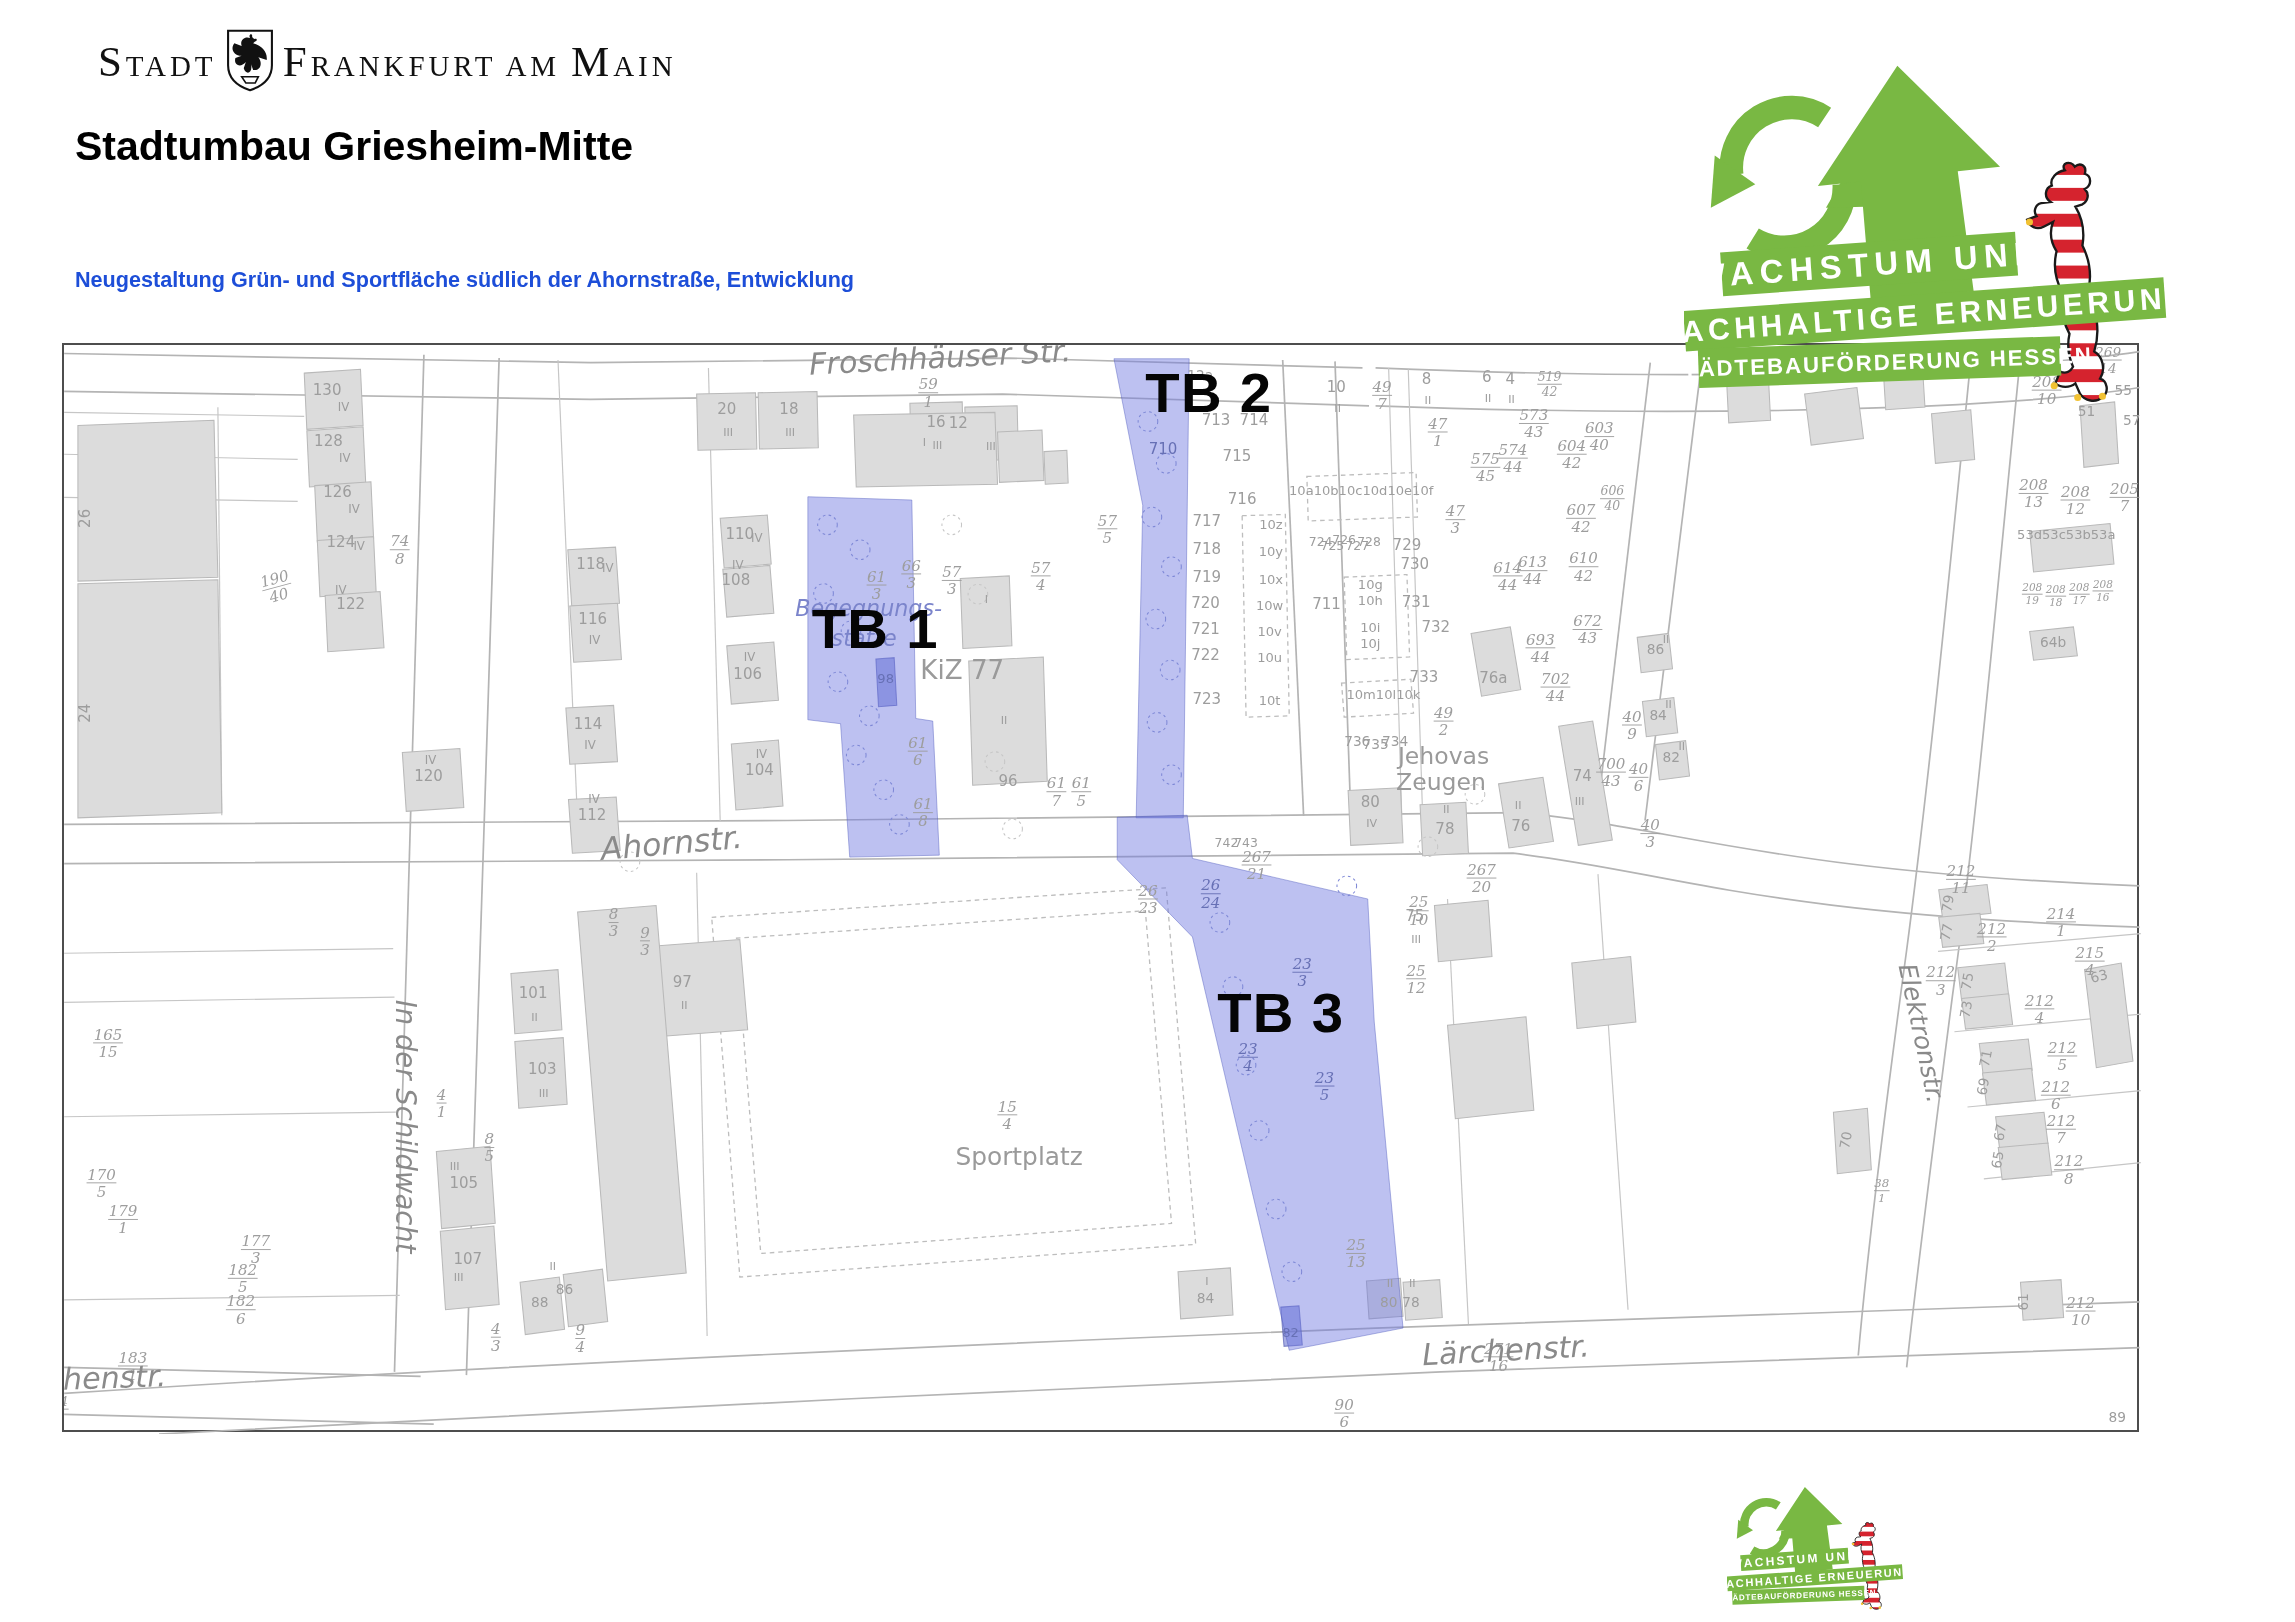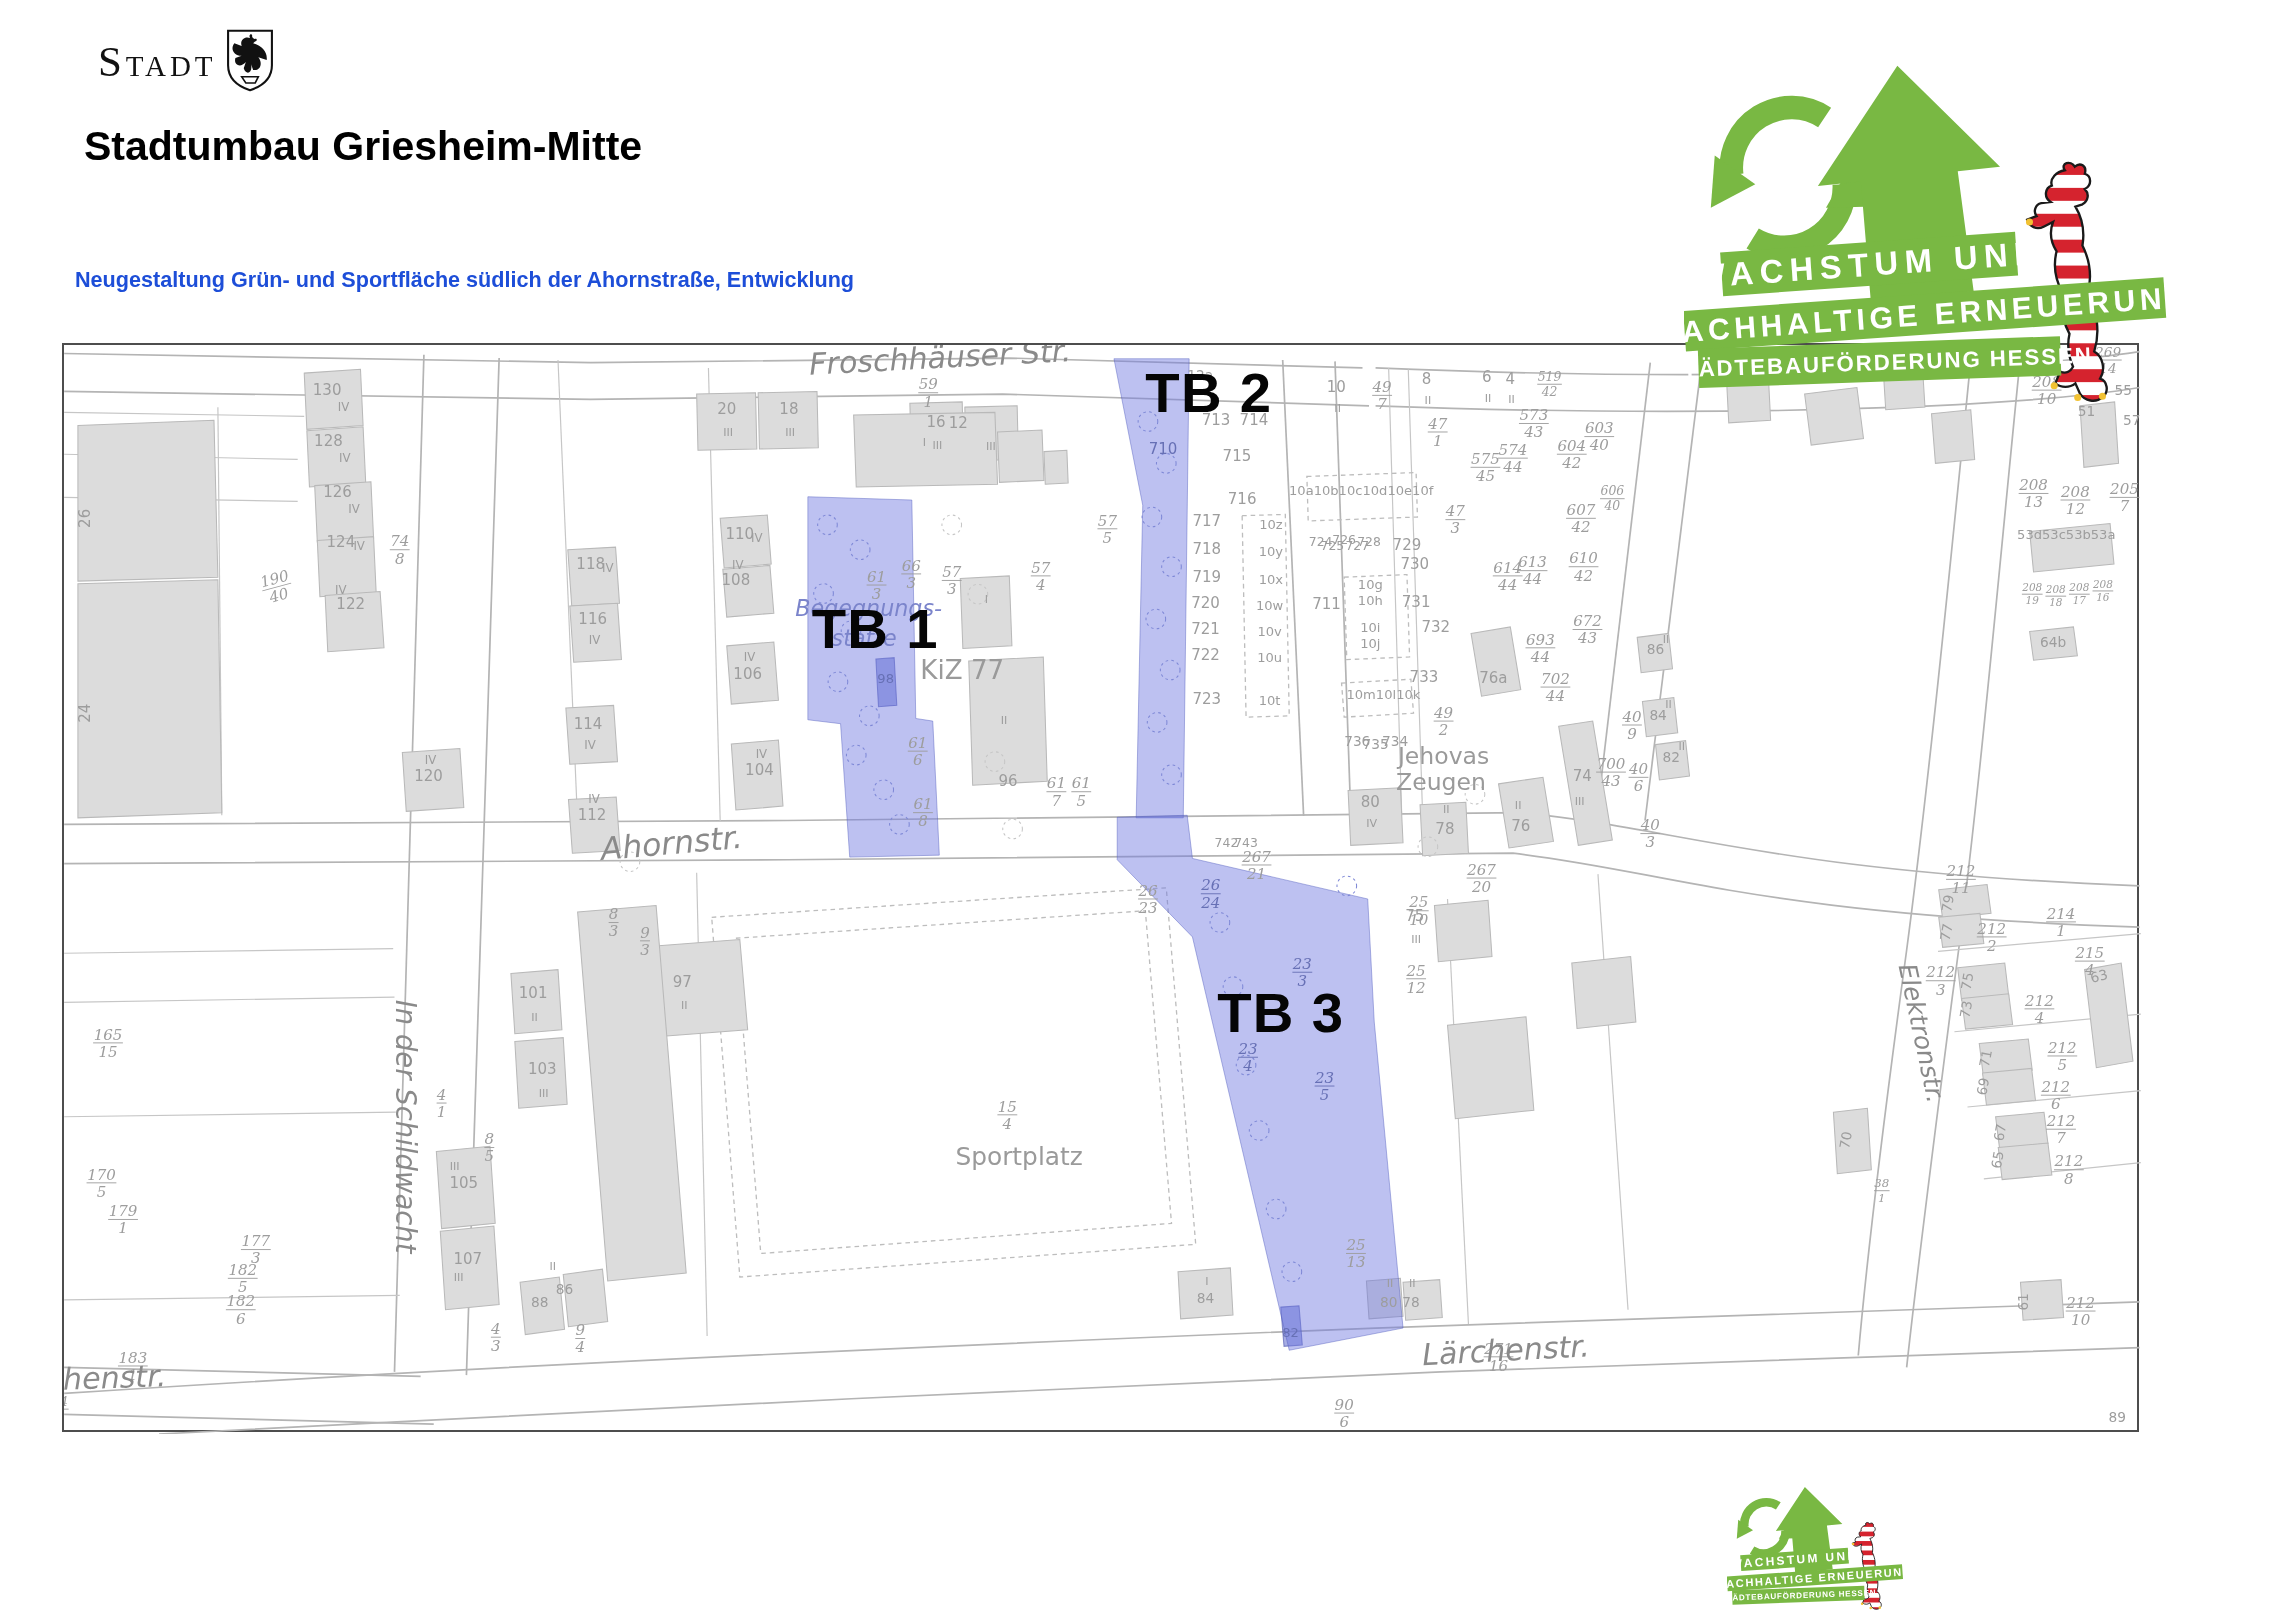--- a/index.html
+++ b/index.html
@@ -2,21 +2,21 @@
 <html style="font-size:10.5px"><head>
 <meta charset="utf-8">
 <style>
   html,body{margin:0;padding:0;background:#fff;}
   #page{position:relative;width:2193px;height:1622px;background:#fff;overflow:hidden;
         font-family:"Liberation Sans",sans-serif;}
   
   #citylogo{position:absolute;left:98px;top:27.5px;display:flex;align-items:center;gap:9.2px;color:#111;}
   #citylogo .w{font-family:"Liberation Serif",serif;font-weight:400;letter-spacing:3.9px;font-size:29px;}
   #citylogo .w .big{font-size:43px;}
-  #title1{position:absolute;left:75px;top:123px;font-size:41px;font-weight:700;color:#000;margin-left:9px;}
+  #title1{position:absolute;left:75px;top:123px;font-size:41px;font-weight:700;color:#000;}
   #title2{position:absolute;left:75px;top:169px;font-size:61px;font-weight:700;color:#000;}
   #sub1{position:absolute;left:75px;top:267px;font-size:21.6px;font-weight:700;color:#1d4ed8;}
   #sub2{position:absolute;left:75px;top:296px;font-size:21.6px;font-weight:700;color:#000;}
   
   #map{position:absolute;left:62px;top:343px;width:2077px;height:1089px;background:#ffffff;
        border:2.6px solid #4d4d4d;box-sizing:border-box;}
   #map svg{position:absolute;left:0;top:0;}
   
   #stamp{position:absolute;left:1684px;top:52px;width:484px;height:373px;}
   
@@ -31,20 +31,21 @@
 
   <div id="citylogo">
     <span class="w"><span class="big">S</span>TADT</span>
     <span>
       <svg width="48" height="65" viewBox="0 0 92 122">
         <path d="M4,4 H88 V70 Q88,104 46,118 Q4,104 4,70 Z" fill="#fff" stroke="#111" stroke-width="4"></path>
         <path d="M46,18 C42,10 52,8 50,16 L54,20 C60,17 61,24 55,25 L52,28 C68,32 80,44 78,60 L62,55 C72,68 64,82 52,79 L48,68 C52,86 38,90 34,76 L38,64 C28,76 14,70 18,56 L30,52 C14,52 8,38 16,28 L30,33 C26,22 36,14 46,18 Z" fill="#111"></path>
         <path d="M30,92 L62,92 L56,104 L38,104 Z" fill="none" stroke="#111" stroke-width="3"></path>
       </svg>
     </span>
+    <span class="w"><span class="big">F</span>RANKFURT <span>AM</span> <span class="big">M</span>AIN</span>
   </div>
   <div id="title1">Stadtumbau Griesheim-Mitte</div>
   <div id="sub1">Neugestaltung Grün- und Sportfläche südlich der Ahornstraße, Entwicklung</div>
 
   <div id="map">
       <svg viewBox="95 525 3175 1665" width="2077" height="1089">
         <path d="M95,538 L900,552 L1540,545 L2080,560" fill="none" stroke="#b4b4b4" stroke-width="2.6"></path>
         <path d="M95,596 L900,608 L1530,600 L2090,618" fill="none" stroke="#b4b4b4" stroke-width="2.6"></path>
         <path d="M2100,560 C2700,585 3100,560 3268,535" fill="none" stroke="#b4b4b4" stroke-width="2.6"></path>
         <path d="M2100,618 C2700,640 3120,615 3268,590" fill="none" stroke="#b4b4b4" stroke-width="2.6"></path>

